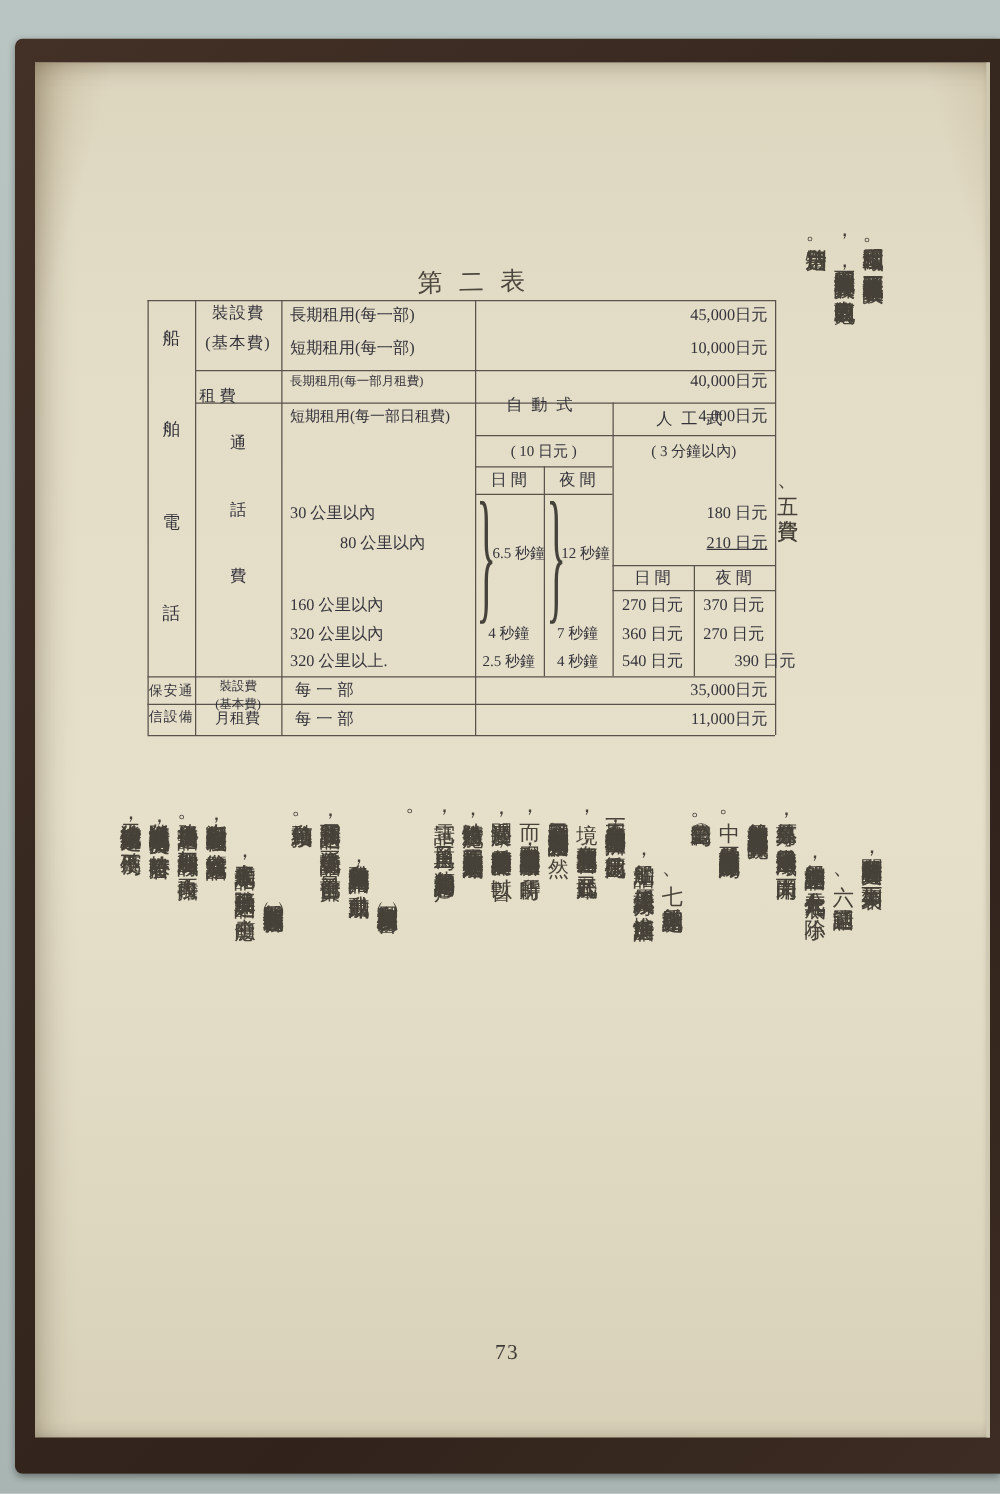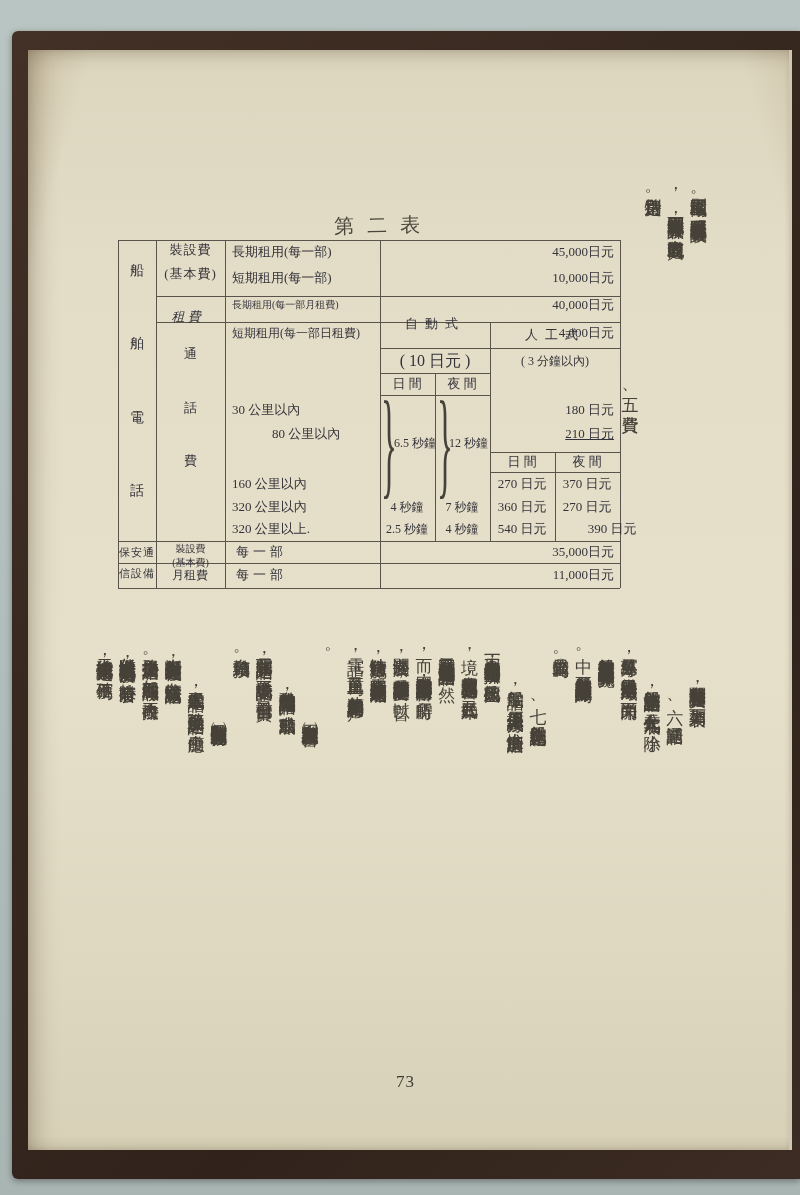--- a/index.html
+++ b/index.html
@@ -96,21 +96,21 @@
       </div>
       <div class="stack2" style="left:91px;width:36px;top:495px;height:36px;">
         <span>保安通</span>
         <span>信設備</span>
       </div>
 
       <div class="stack2" style="left:130px;width:65px;top:191px;height:42px;font-size:13px;">
         <span>裝設費</span>
         <span>(基本費)</span>
       </div>
-      <div class="tc ctr" style="left:158px;top:267px;font-style:italic;">租 費</div>
+      <div class="tc ctr" style="left:146px;top:267px;">租 費</div>
       <div class="stack" style="left:128px;width:69px;top:295px;height:125px;font-size:13px;">
         <span>通</span>
         <span>話</span>
         <span>費</span>
       </div>
       <div class="stack2" style="left:130px;width:65px;top:492px;height:20px;font-size:10px;letter-spacing:0;">
         <span>裝設費</span>
         <span>(基本費)</span>
       </div>
       <div class="tc ctr" style="left:162px;top:525px;font-size:12px;">月租費</div>
@@ -122,21 +122,21 @@
       <div class="tc" style="left:204px;top:360px;">30 公里以內</div>
       <div class="tc" style="left:204px;top:384px;margin-left:40px;">80 公里以內</div>
       <div class="tc" style="left:204px;top:434px;">160 公里以內</div>
       <div class="tc" style="left:204px;top:457px;">320 公里以內</div>
       <div class="tc" style="left:204px;top:479px;">320 公里以上.</div>
       <div class="tc" style="left:208px;top:502px;letter-spacing:4px;">每一部</div>
       <div class="tc" style="left:208px;top:525px;letter-spacing:4px;">每一部</div>
 
       <div class="tc ctr sp" style="left:407px;top:274px;">自動式</div>
       <div class="tc ctr sp" style="left:527px;top:285px;">人工式</div>
-      <div class="tc ctr" style="left:407px;top:311px;font-size:16px;">( 10 日元 )</div>
+      <div class="tc ctr" style="left:407px;top:311px;font-size:12px;">( 10 日元 )</div>
       <div class="tc ctr" style="left:527px;top:311px;font-size:12px;">( 3 分鐘以內)</div>
       <div class="tc ctr" style="left:379px;top:334px;">日 間</div>
       <div class="tc ctr" style="left:434px;top:334px;">夜 間</div>
       <div class="tc ctr" style="left:494px;top:412px;">日 間</div>
       <div class="tc ctr" style="left:559px;top:412px;">夜 間</div>
 
       <div class="tc ra" style="left:586px;top:202px;">45,000日元</div>
       <div class="tc ra" style="left:586px;top:228px;">10,000日元</div>
       <div class="tc ra" style="left:586px;top:255px;">40,000日元</div>
       <div class="tc ra" style="left:586px;top:283px;">4,000日元</div>

